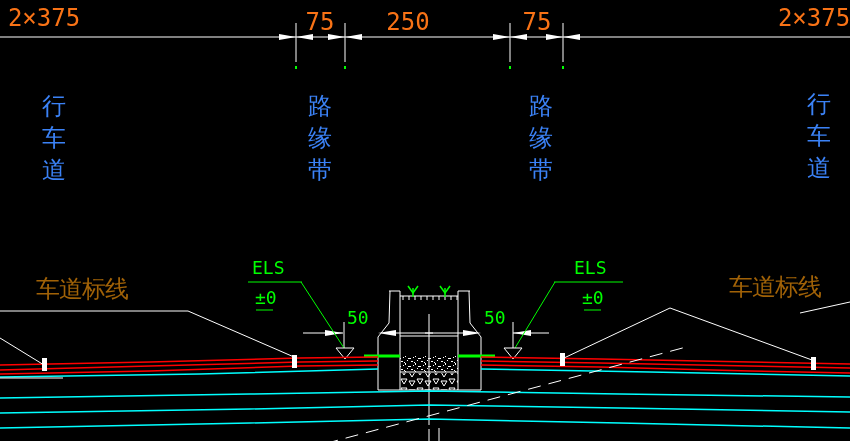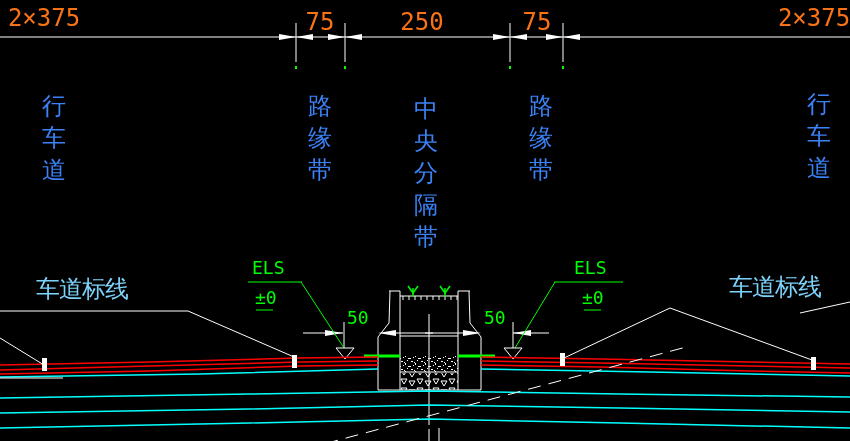--- a/index.html
+++ b/index.html
@@ -12,21 +12,21 @@
     position:absolute;transform:translateX(-50%);
     color:#f97316;font-family:"DejaVu Sans Mono",monospace;
     font-size:24px;line-height:24px;white-space:nowrap;
   }
   .vlabel{
     position:absolute;width:26px;text-align:center;
     color:#3b82f6;font-size:24px;line-height:32px;
     word-break:break-all;font-family:Liberation Mono, monospace;
   }
   .hlabel{
-    position:absolute;color:#7dd3fc;font-size:24px;line-height:26px;
+    position:absolute;color:#a16207;font-size:24px;line-height:26px;
     white-space:nowrap;font-family:"DejaVu Sans",sans-serif;letter-spacing:-1px;
   }
   .glabel{
     position:absolute;color:#00ff00;font-family:"DejaVu Sans Mono",monospace;
     font-size:18px;line-height:24px;white-space:nowrap;
   }
 </style>
 </head>
 <body>
 
@@ -181,27 +181,26 @@
     <g fill="#fff">
       <rect x="42" y="358" width="5" height="13"></rect>
       <rect x="292" y="355" width="5" height="13"></rect>
       <rect x="560" y="353" width="5" height="13"></rect>
       <rect x="811" y="357" width="5" height="13"></rect>
     </g>
   </svg>
 
   <div class="dimlabel" style="left:44px;top:6px;">2×375</div>
   <div class="dimlabel" style="left:320px;top:10px;">75</div>
-  <div class="dimlabel" style="left:422px;top:10px;">250</div>
+  <div class="dimlabel" style="left:408px;top:10px;">250</div>
   <div class="dimlabel" style="left:537px;top:10px;">75</div>
   <div class="dimlabel" style="left:814px;top:6px;">2×375</div>
 
   <div class="vlabel" style="left:41px;top:92px;">行车道</div>
   <div class="vlabel" style="left:307px;top:92px;">路缘带</div>
-  <div class="vlabel" style="left:413px;top:95px;">中央分隔带</div>
   <div class="vlabel" style="left:528px;top:92px;">路缘带</div>
   <div class="vlabel" style="left:806px;top:90px;">行车道</div>
 
   <div class="hlabel" style="left:36px;top:276px;">车道标线</div>
   <div class="hlabel" style="left:729px;top:274px;">车道标线</div>
 
   <div class="glabel" style="left:252px;top:256px;">ELS</div>
   <div class="glabel" style="left:255px;top:286px;">±0</div>
   <div class="glabel" style="left:574px;top:256px;">ELS</div>
   <div class="glabel" style="left:582px;top:286px;">±0</div>

